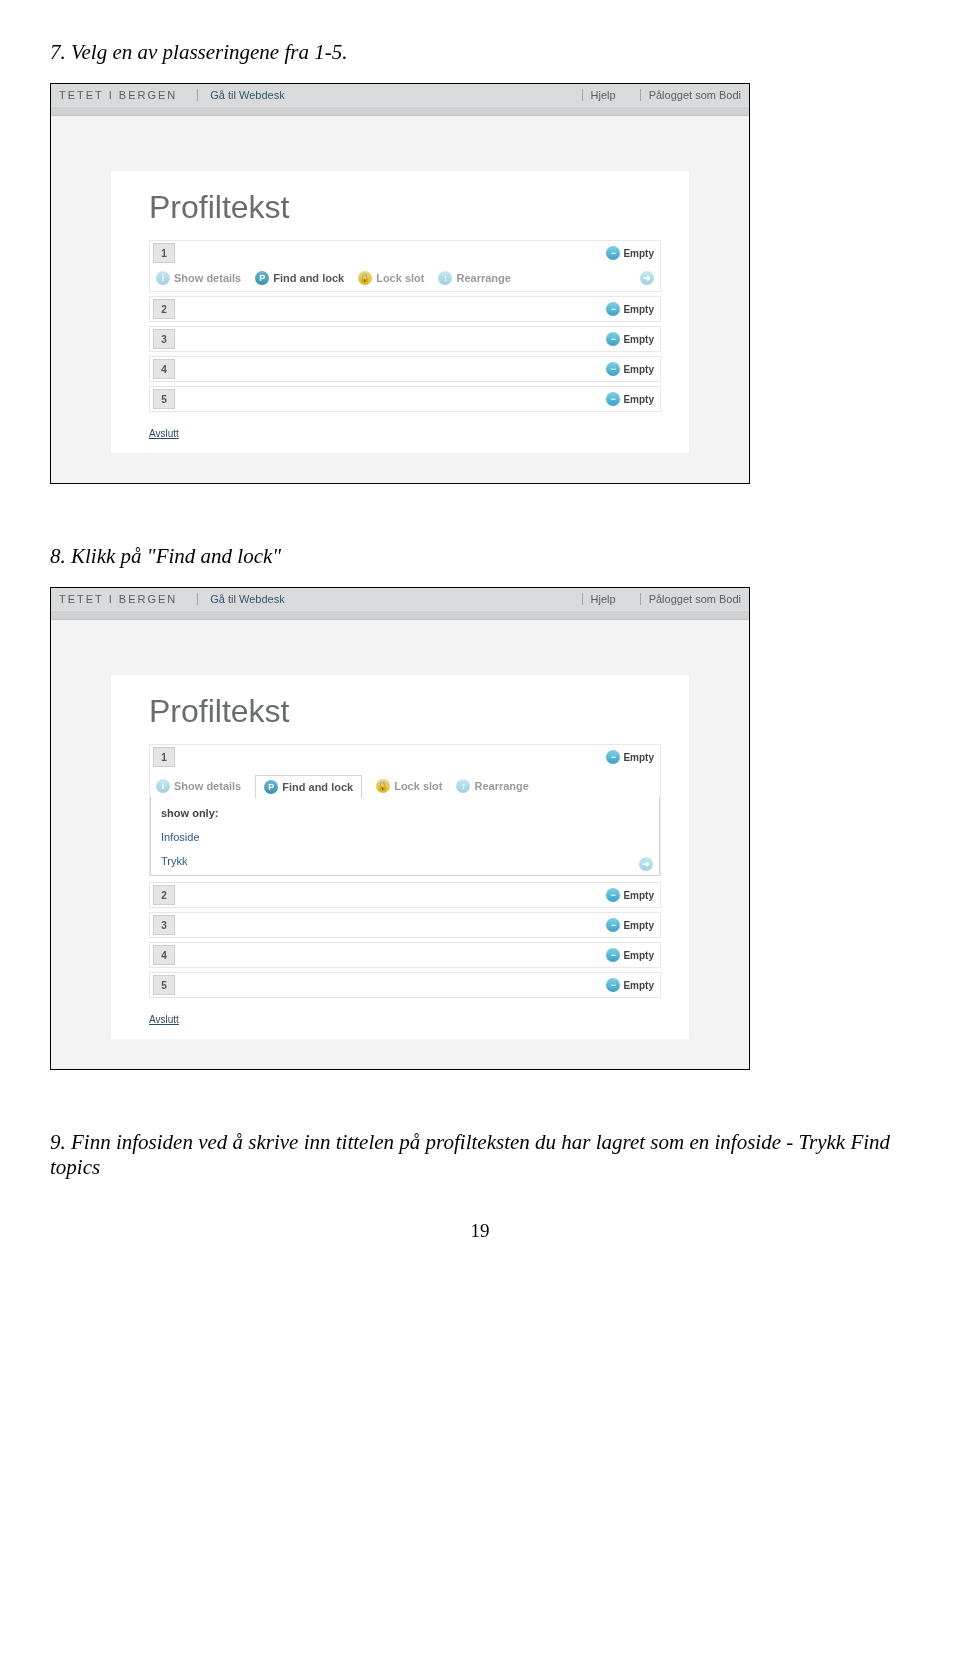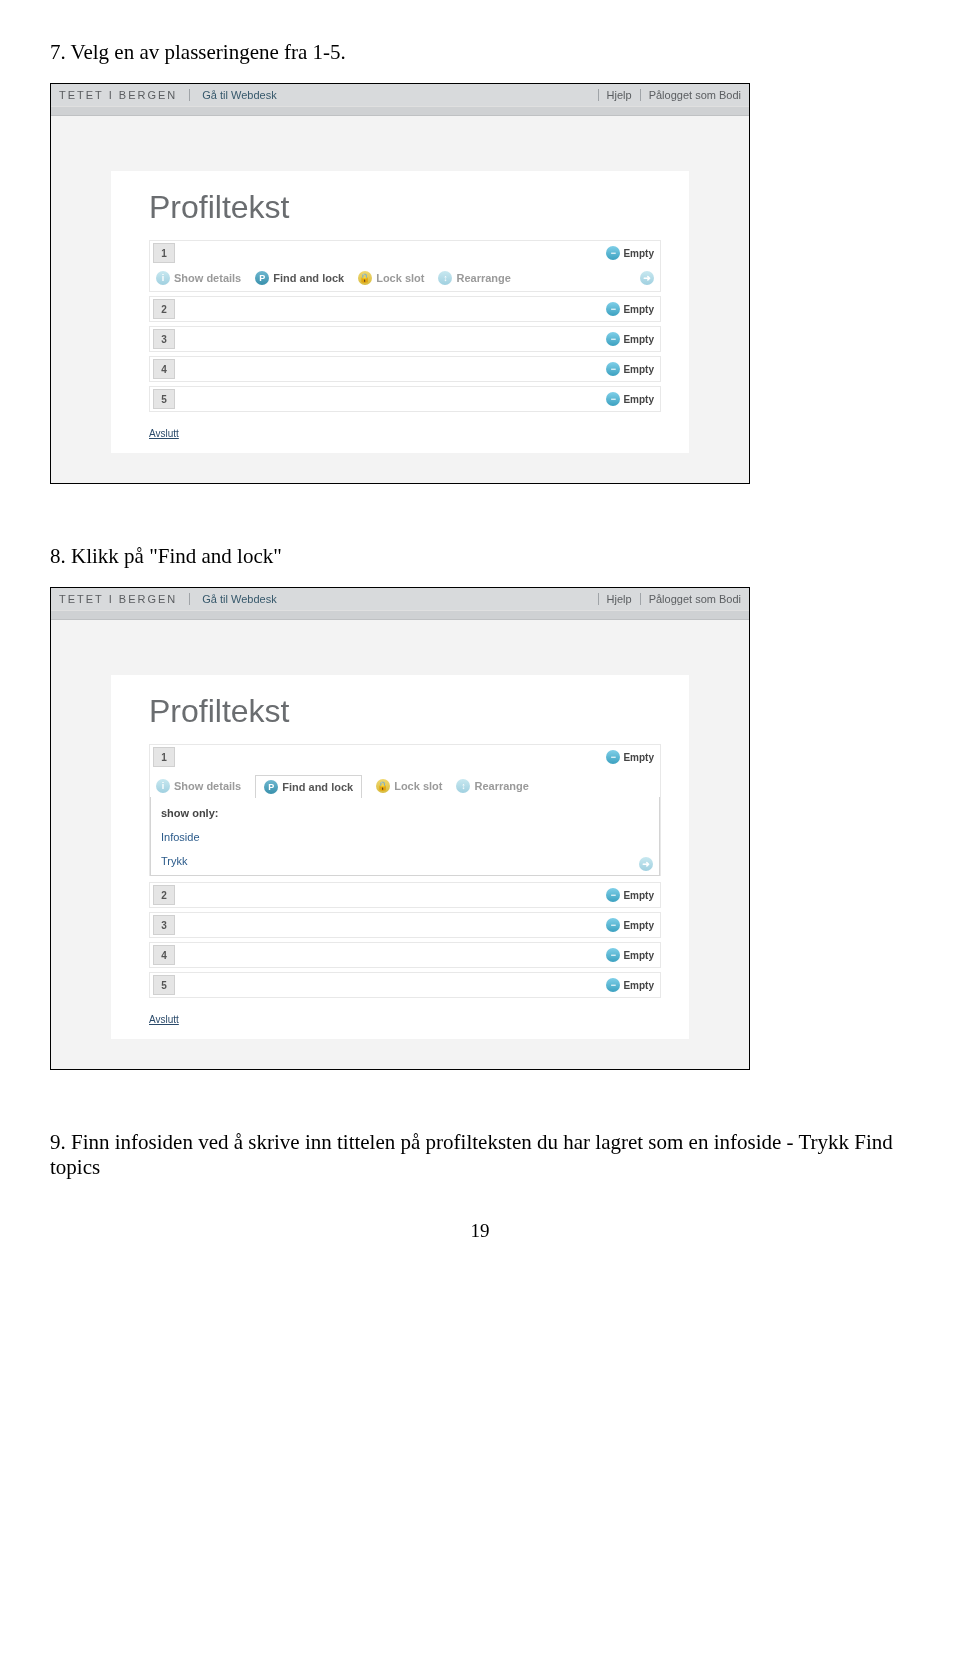--- a/index.html
+++ b/index.html
@@ -7,20 +7,21 @@
     padding: 40px 50px;
     background: #fff;
     font-family: Georgia, 'Times New Roman', serif;
     color: #000;
     width: 960px;
     box-sizing: border-box;
   }
   .instruction {
     font-size: 21px;
     margin-bottom: 18px;
+    font-style: italic;
   }
   .shot {
     border: 1px solid #000;
     width: 700px;
     margin: 0 0 60px 0;
     background: #fff;
     box-sizing: border-box;
   }
   .topbar {
     background: #d8dadc;
@@ -29,32 +30,32 @@
     display: flex;
     align-items: center;
     justify-content: space-between;
     font-family: Verdana, Arial, sans-serif;
     font-size: 11px;
     color: #5a5d60;
   }
   .topbar-left {
     display: flex;
     align-items: center;
-    gap: 12px;
+    gap: 20px;
     letter-spacing: 2px;
   }
   .topbar-webdesk {
     letter-spacing: 0;
     color: #36586b;
     border-left: 1px solid #a0a4a8;
     padding-left: 12px;
   }
   .topbar-right {
     display: flex;
-    gap: 8px;
+    gap: 24px;
     align-items: center;
     letter-spacing: 0;
     color: #5a5d60;
     padding-left: 48px;
   }
   .topbar-right span { border-left: 1px solid #a0a4a8; padding-left:8px; }
   .grayband {
     background: #cfd1d3;
     height: 8px;
     border-bottom: 1px solid #bfc1c3;

